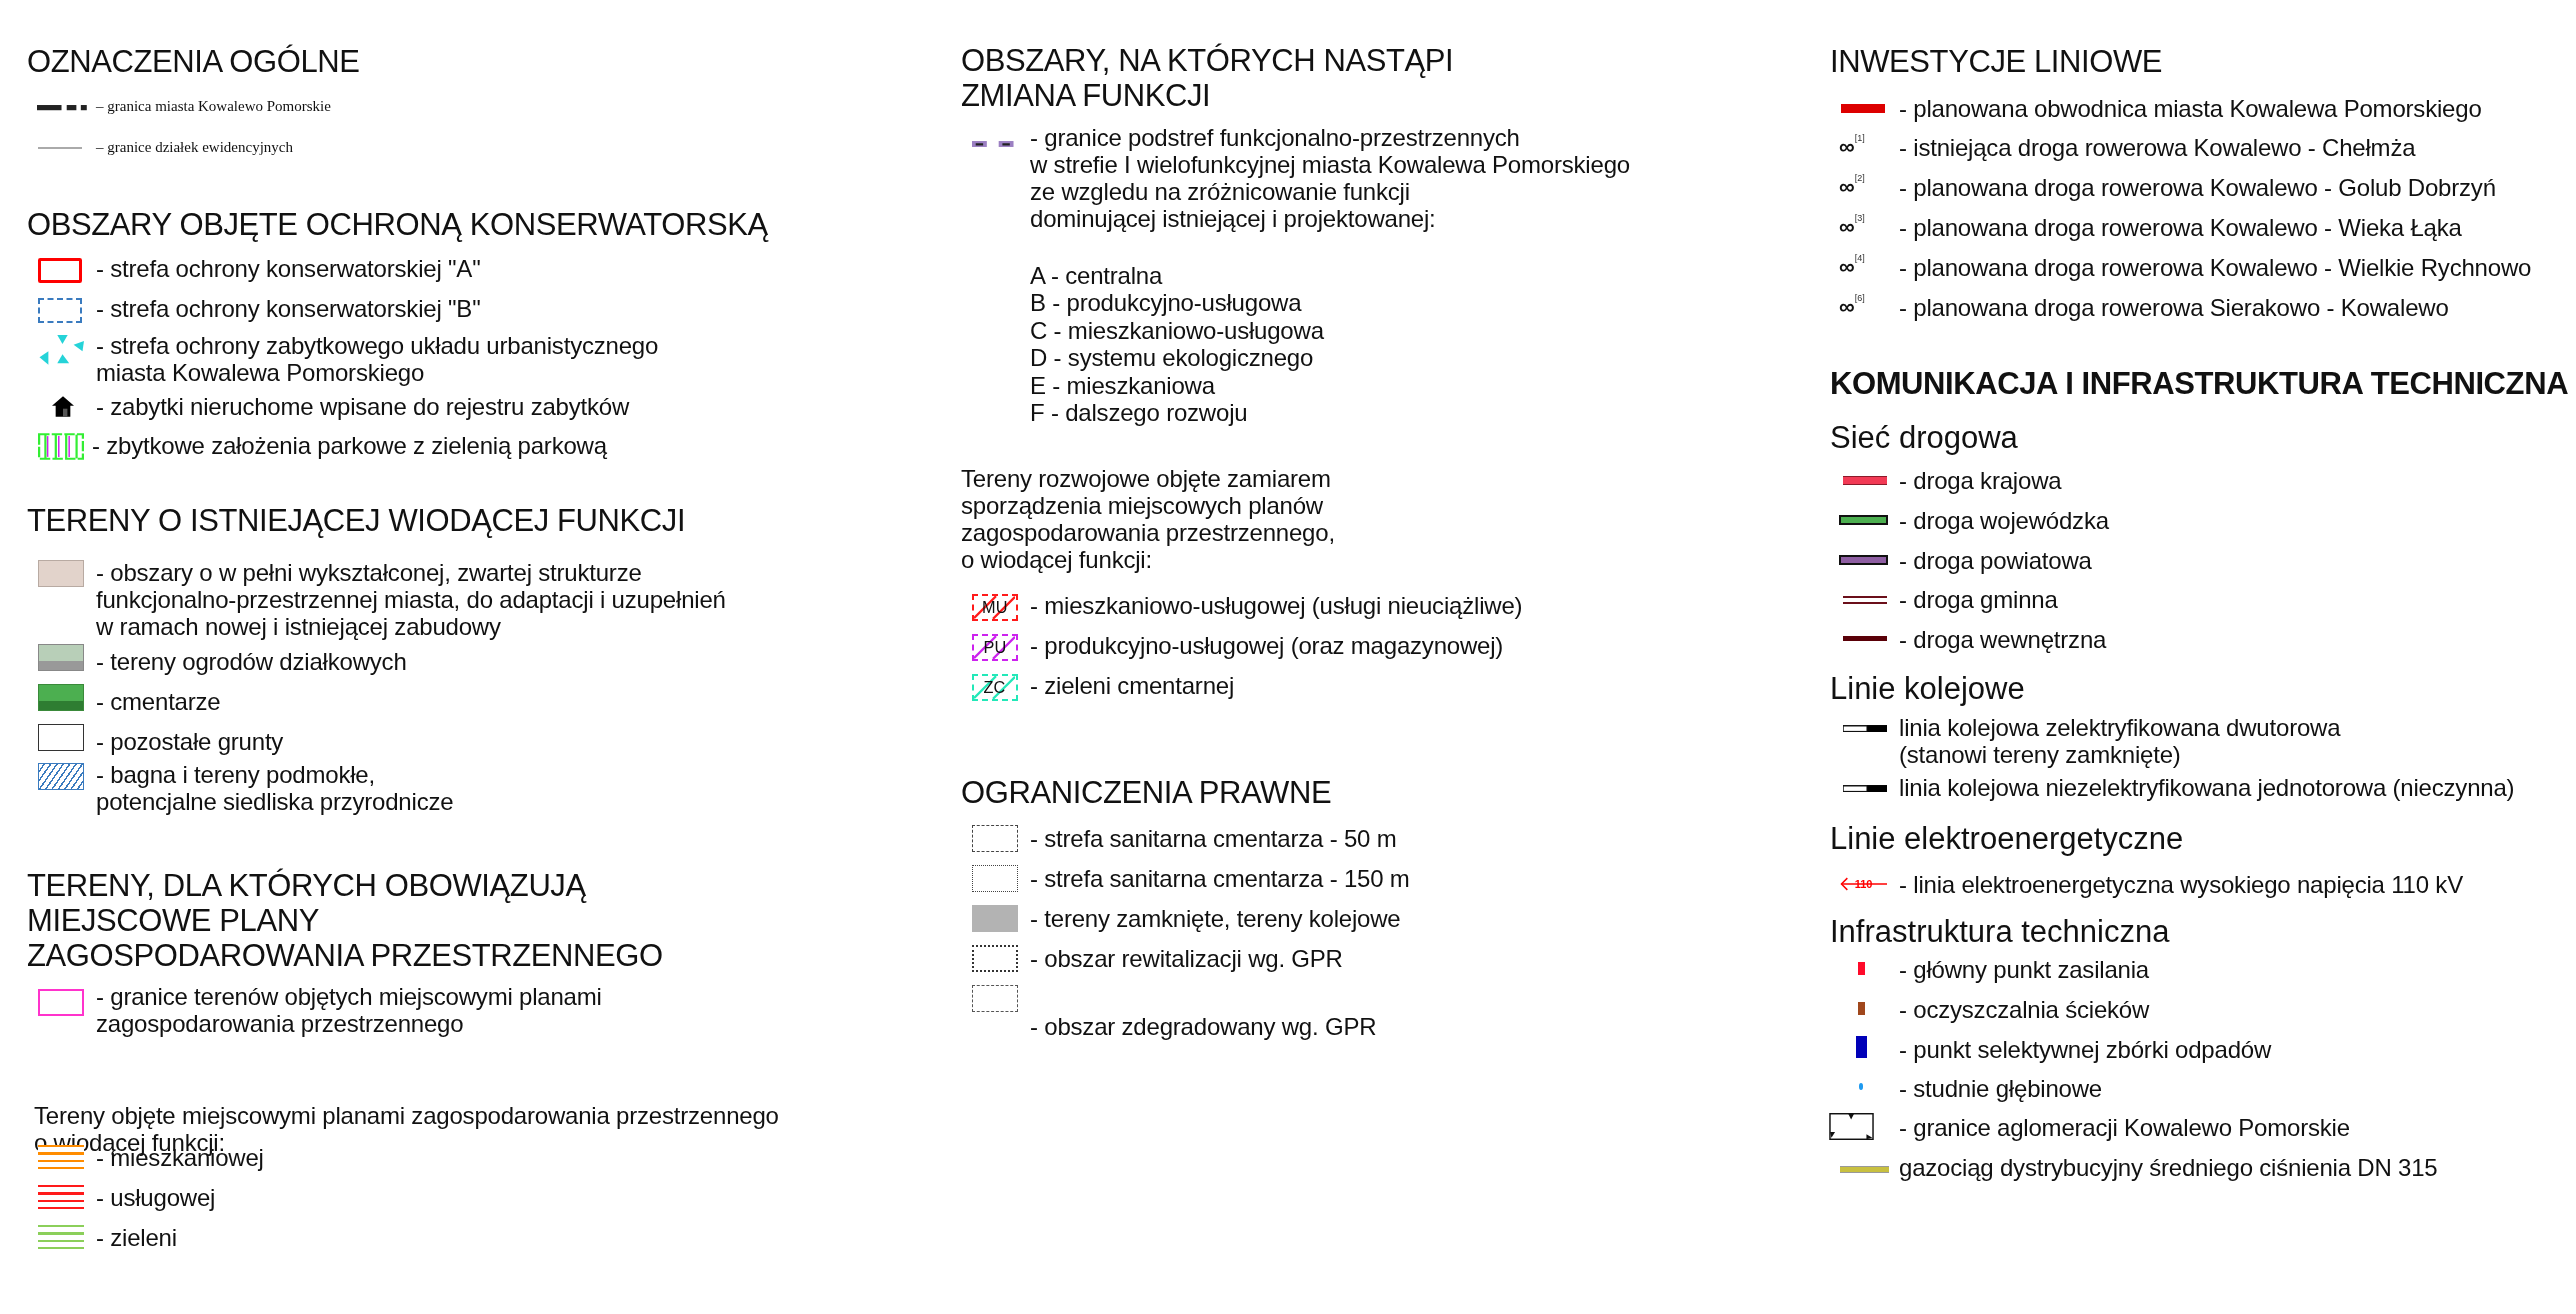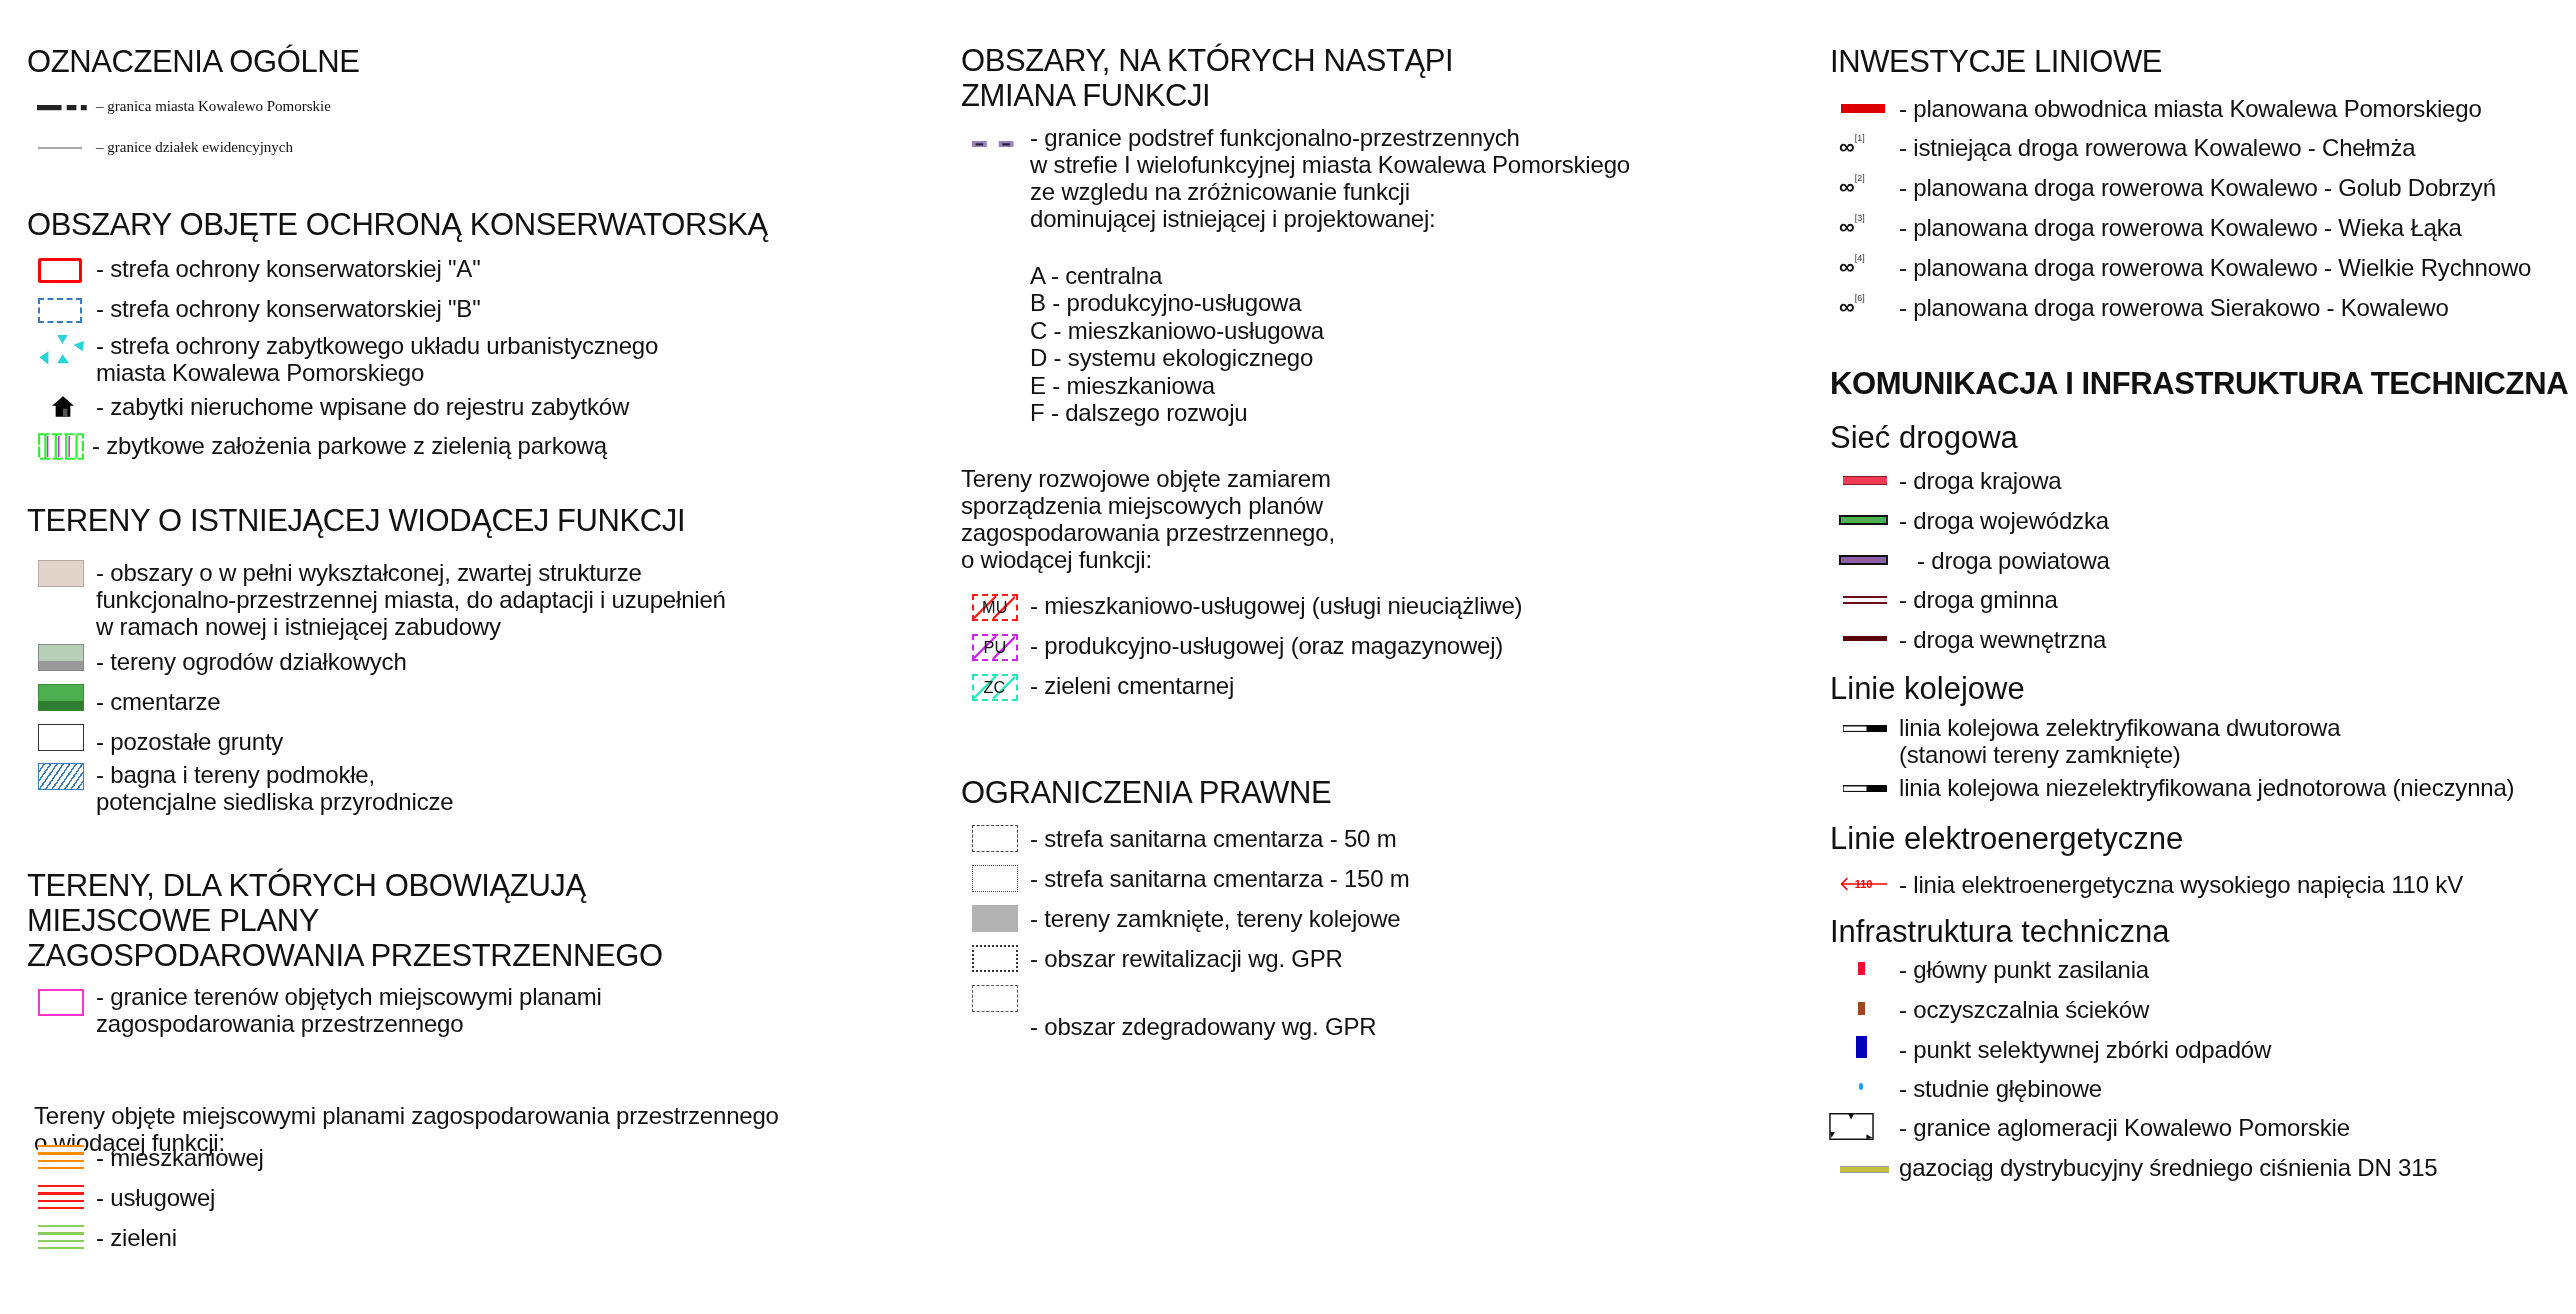--- a/index.html
+++ b/index.html
@@ -215,21 +215,21 @@
 <div class="h" style="left:1830px;top:365px;font-weight:bold;">KOMUNIKACJA I INFRASTRUKTURA TECHNICZNA</div>
 <div class="sub" style="left:1830px;top:419px;">Sieć drogowa</div>
 
 <div class="ic" style="left:1843px;top:476px;width:44px;height:9px;background:#f23a55;border-top:1.5px solid #8b1a2a;border-bottom:1.5px solid #8b1a2a;"></div>
 <div class="t" style="left:1899px;top:467px;">- droga krajowa</div>
 
 <div class="ic" style="left:1839px;top:515px;width:49px;height:10.4px;background:#4caf50;border:2.2px solid #111;"></div>
 <div class="t" style="left:1899px;top:507px;">- droga wojewódzka</div>
 
 <div class="ic" style="left:1839px;top:555px;width:49px;height:10.4px;background:#8e5ea2;border:2.2px solid #111;"></div>
-<div class="t" style="left:1899px;top:547px;margin-left:18px;">- droga powiatowa</div>
+<div class="t" style="left:1899px;top:547px;">- droga powiatowa</div>
 
 <div class="ic" style="left:1843px;top:596px;width:44px;height:8.1px;background:#fff;border-top:2.2px solid #6b0f1a;border-bottom:2.2px solid #6b0f1a;"></div>
 <div class="t" style="left:1899px;top:586px;">- droga gminna</div>
 
 <div class="ic" style="left:1843px;top:636px;width:44px;height:5.2px;background:#5a0008;"></div>
 <div class="t" style="left:1899px;top:626px;">- droga wewnętrzna</div>
 
 <div class="sub" style="left:1830px;top:670px;">Linie kolejowe</div>
 
 <div class="ic" style="left:1843px;top:725px;width:44px;height:7.4px;">

